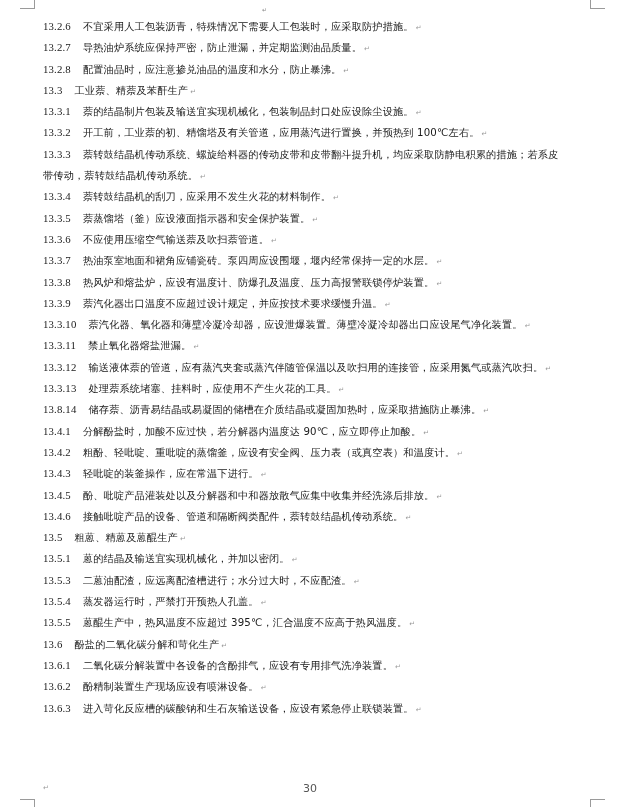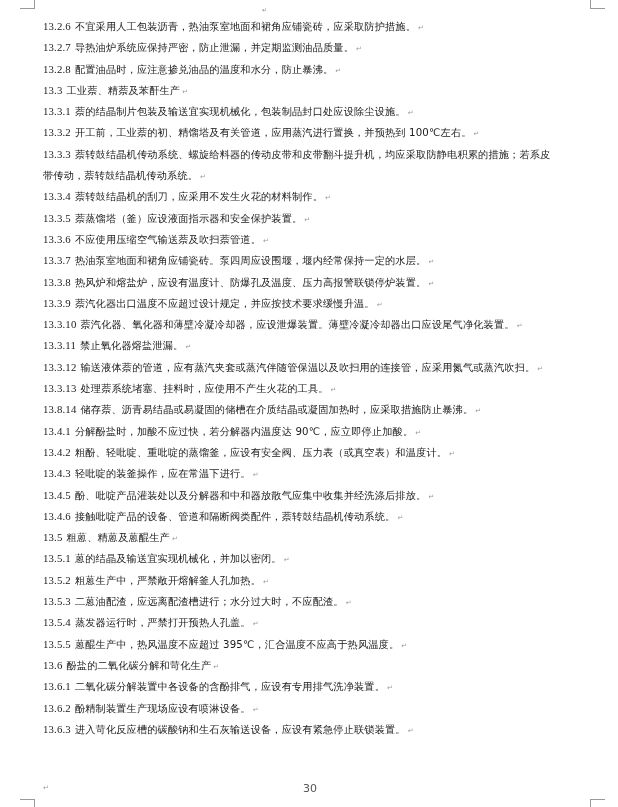--- a/index.html
+++ b/index.html
@@ -7,39 +7,39 @@
          font-family: "DejaVu Sans", "Liberation Sans", sans-serif; color: #1a1a1a; }
   .page { position: absolute; left: 0; top: 0; width: 618px; height: 807px; background: #fff; }
   .corner { position: absolute; width: 14px; height: 8px; border-color: #9a9a9a; border-style: solid; border-width: 0; }
   .corner.tl { left: 20px; top: 0; border-right-width: 1px; border-bottom-width: 1px; }
   .corner.tr { left: 590px; top: 0; border-left-width: 1px; border-bottom-width: 1px; }
   .corner.bl { left: 20px; top: 799px; border-right-width: 1px; border-top-width: 1px; }
   .corner.br { left: 590px; top: 799px; border-left-width: 1px; border-top-width: 1px; }
   .header-mark { position: absolute; left: 262px; top: 6px; font-size: 6px; color: #888; }
   .body { position: absolute; left: 43px; top: 16px; width: 552px; }
   .line { height: 21.3px; line-height: 21.3px; font-size: 10.2px; white-space: nowrap; letter-spacing: 0.15px; }
-  .num { font-family: "Liberation Serif", "DejaVu Serif", serif; font-size: 10.8px; margin-right: 4px; }
+  .num { font-family: "Liberation Serif", "DejaVu Serif", serif; font-size: 10.8px; margin-right: 12px; }
   .pm { color: #999; font-size: 7px; margin-left: 2px; }
   .footer { position: absolute; left: 0; top: 782px; width: 618px; height: 16px; }
   .footer-mark { position: absolute; left: 43px; top: 2px; font-size: 7px; color: #999; }
   .page-number { position: absolute; left: 303px; top: 0; font-size: 11px; color: #555;
                  font-family: "DejaVu Sans", sans-serif; }
 </style>
 </head>
 <body>
 
 <div class="page">
   <div class="corner tl"></div>
   <div class="corner tr"></div>
   <div class="corner bl"></div>
   <div class="corner br"></div>
   <div class="header-mark">↵</div>
 
   <div class="body" id="doc-body">
-      <div class="line"><span class="num">13.2.6</span><span>不宜采用人工包装沥青，热油泵室地面和裙角应铺瓷砖，应采取防护措施。</span><span class="pm">↵</span></div>
+      <div class="line"><span class="num">13.2.6</span><span>不宜采用人工包装沥青，特殊情况下需要人工包装时，应采取防护措施。</span><span class="pm">↵</span></div>
       <div class="line"><span class="num">13.2.7</span><span>导热油炉系统应保持严密，防止泄漏，并定期监测油品质量。</span><span class="pm">↵</span></div>
       <div class="line"><span class="num">13.2.8</span><span>配置油品时，应注意掺兑油品的温度和水分，防止暴沸。</span><span class="pm">↵</span></div>
       <div class="line"><span class="num">13.3</span><span>工业萘、精萘及苯酐生产</span><span class="pm">↵</span></div>
       <div class="line"><span class="num">13.3.1</span><span>萘的结晶制片包装及输送宜实现机械化，包装制品封口处应设除尘设施。</span><span class="pm">↵</span></div>
       <div class="line"><span class="num">13.3.2</span><span>开工前，工业萘的初、精馏塔及有关管道，应用蒸汽进行置换，并预热到 100℃左右。</span><span class="pm">↵</span></div>
       <div class="line"><span class="num">13.3.3</span><span>萘转鼓结晶机传动系统、螺旋给料器的传动皮带和皮带翻斗提升机，均应采取防静电积累的措施；若系皮</span></div>
       <div class="line"><span>带传动，萘转鼓结晶机传动系统。</span><span class="pm">↵</span></div>
       <div class="line"><span class="num">13.3.4</span><span>萘转鼓结晶机的刮刀，应采用不发生火花的材料制作。</span><span class="pm">↵</span></div>
       <div class="line"><span class="num">13.3.5</span><span>萘蒸馏塔（釜）应设液面指示器和安全保护装置。</span><span class="pm">↵</span></div>
       <div class="line"><span class="num">13.3.6</span><span>不应使用压缩空气输送萘及吹扫萘管道。</span><span class="pm">↵</span></div>
@@ -51,21 +51,20 @@
       <div class="line"><span class="num">13.3.12</span><span>输送液体萘的管道，应有蒸汽夹套或蒸汽伴随管保温以及吹扫用的连接管，应采用氮气或蒸汽吹扫。</span><span class="pm">↵</span></div>
       <div class="line"><span class="num">13.3.13</span><span>处理萘系统堵塞、挂料时，应使用不产生火花的工具。</span><span class="pm">↵</span></div>
       <div class="line"><span class="num">13.8.14</span><span>储存萘、沥青易结晶或易凝固的储槽在介质结晶或凝固加热时，应采取措施防止暴沸。</span><span class="pm">↵</span></div>
       <div class="line"><span class="num">13.4.1</span><span>分解酚盐时，加酸不应过快，若分解器内温度达 90℃，应立即停止加酸。</span><span class="pm">↵</span></div>
       <div class="line"><span class="num">13.4.2</span><span>粗酚、轻吡啶、重吡啶的蒸馏釜，应设有安全阀、压力表（或真空表）和温度计。</span><span class="pm">↵</span></div>
       <div class="line"><span class="num">13.4.3</span><span>轻吡啶的装釜操作，应在常温下进行。</span><span class="pm">↵</span></div>
       <div class="line"><span class="num">13.4.5</span><span>酚、吡啶产品灌装处以及分解器和中和器放散气应集中收集并经洗涤后排放。</span><span class="pm">↵</span></div>
       <div class="line"><span class="num">13.4.6</span><span>接触吡啶产品的设备、管道和隔断阀类配件，萘转鼓结晶机传动系统。</span><span class="pm">↵</span></div>
       <div class="line"><span class="num">13.5</span><span>粗蒽、精蒽及蒽醌生产</span><span class="pm">↵</span></div>
       <div class="line"><span class="num">13.5.1</span><span>蒽的结晶及输送宜实现机械化，并加以密闭。</span><span class="pm">↵</span></div>
-      <div class="line"><span class="num">13.5.2</span><span>粗蒽生产中，严禁敞开熔解釜人孔加热。</span><span class="pm">↵</span></div>
       <div class="line"><span class="num">13.5.3</span><span>二蒽油配渣，应远离配渣槽进行；水分过大时，不应配渣。</span><span class="pm">↵</span></div>
       <div class="line"><span class="num">13.5.4</span><span>蒸发器运行时，严禁打开预热人孔盖。</span><span class="pm">↵</span></div>
       <div class="line"><span class="num">13.5.5</span><span>蒽醌生产中，热风温度不应超过 395℃，汇合温度不应高于热风温度。</span><span class="pm">↵</span></div>
       <div class="line"><span class="num">13.6</span><span>酚盐的二氧化碳分解和苛化生产</span><span class="pm">↵</span></div>
       <div class="line"><span class="num">13.6.1</span><span>二氧化碳分解装置中各设备的含酚排气，应设有专用排气洗净装置。</span><span class="pm">↵</span></div>
       <div class="line"><span class="num">13.6.2</span><span>酚精制装置生产现场应设有喷淋设备。</span><span class="pm">↵</span></div>
       <div class="line"><span class="num">13.6.3</span><span>进入苛化反应槽的碳酸钠和生石灰输送设备，应设有紧急停止联锁装置。</span><span class="pm">↵</span></div>
     </div>
 
   <div class="footer">

